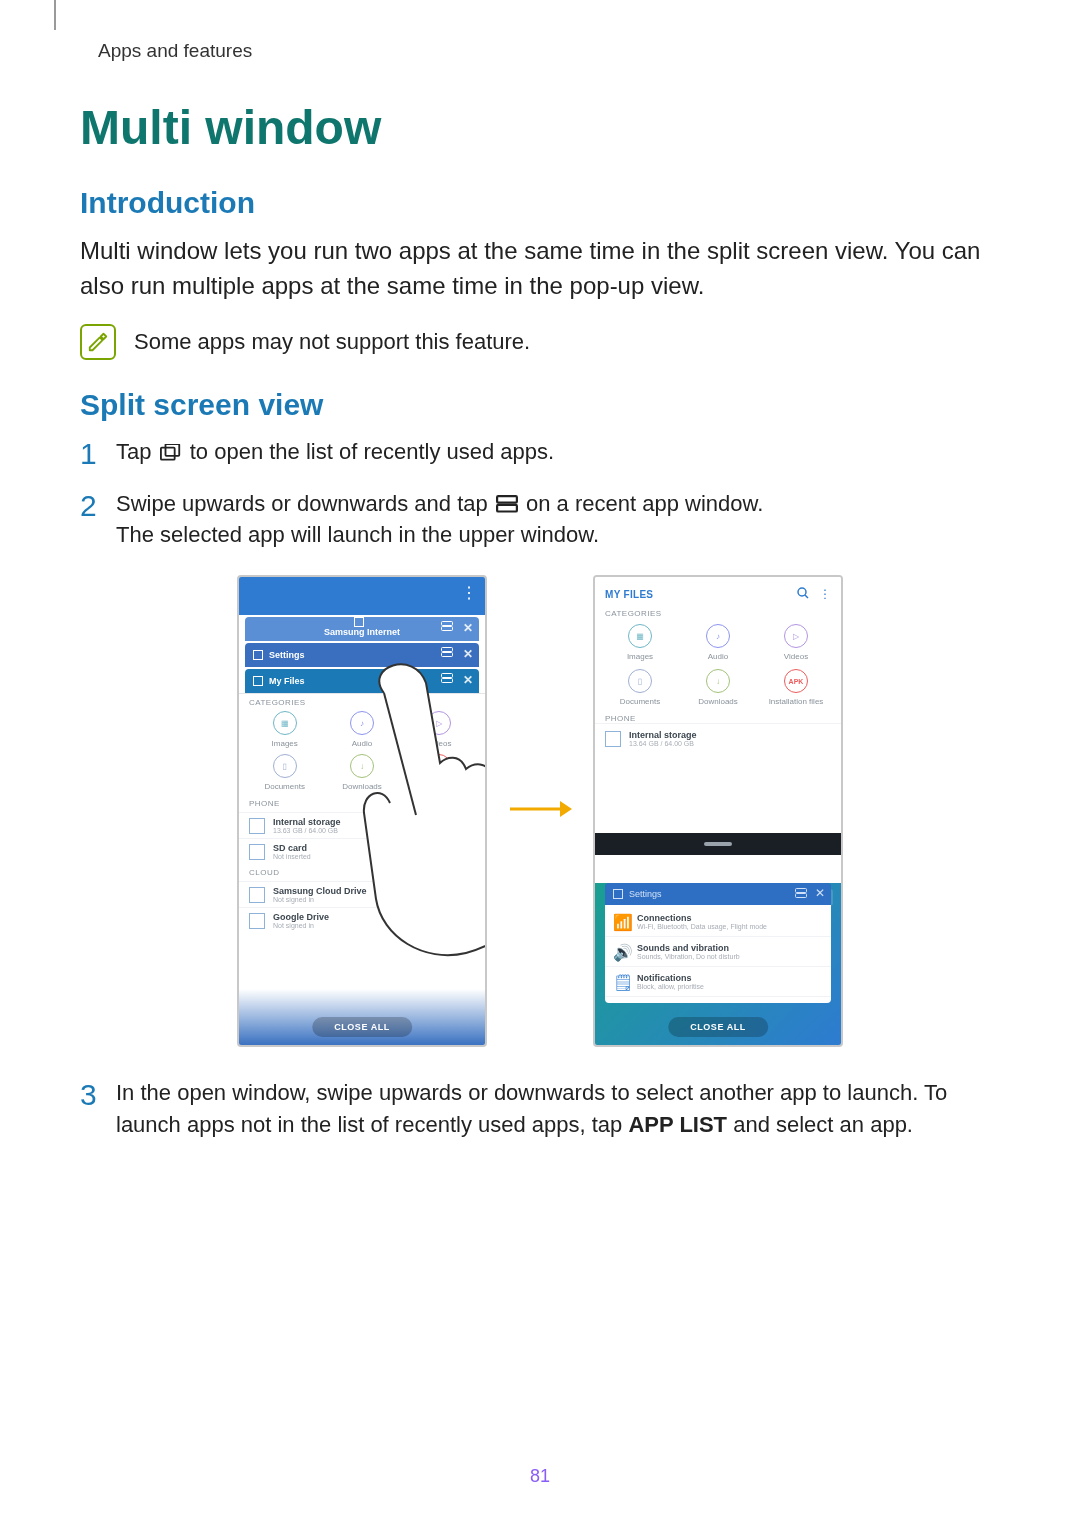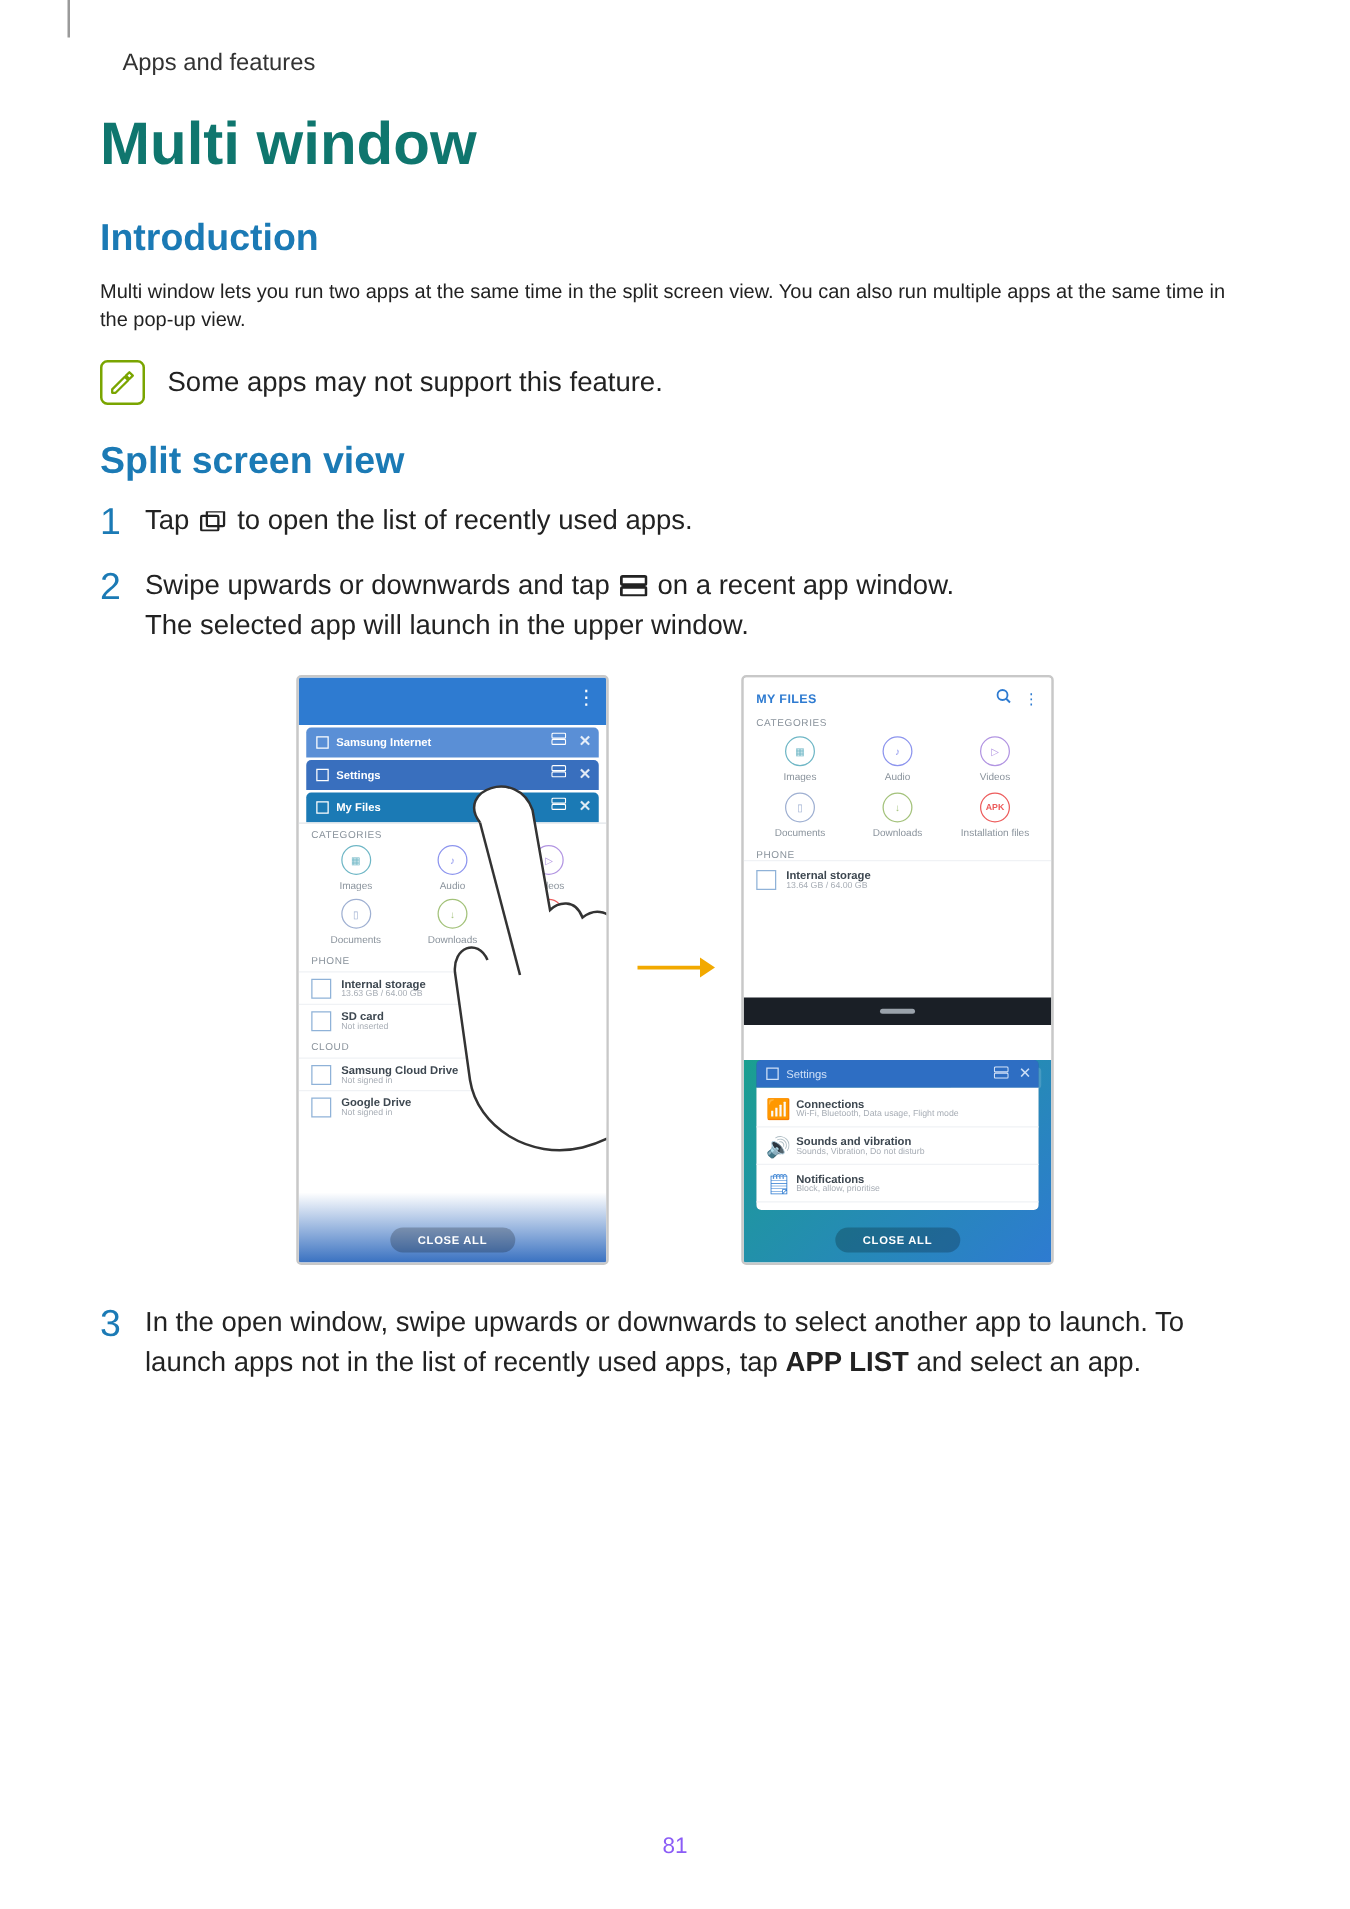--- a/index.html
+++ b/index.html
@@ -1,22 +1,22 @@
 <!DOCTYPE html>
 <html><head>
 <meta charset="utf-8">
 <style>
   * { box-sizing: border-box; margin: 0; padding: 0; }
   html, body { width: 1080px; background: #fff; font-family: Arial, Helvetica, sans-serif; color: #222; }
   .page { width: 1080px; min-height: 1527px; position: relative; padding: 40px 80px 0 80px; }
   .left-rule { position: absolute; left: 54px; top: 0; width: 2px; height: 30px; background: #9a9a9a; }
-  .breadcrumb { font-size: 19px; color: #333; margin-bottom: 26px; margin-left: 18px; }
+  .breadcrumb { font-size: 19px; color: #333; margin-bottom: 38px; margin-left: 18px; }
   .h1 { font-size: 48px; font-weight: 700; color: #0f766e; margin-bottom: 31px; }
   .h2 { font-size: 30px; font-weight: 700; color: #1b7ab5; margin-bottom: 14px; margin-top: 22px; }
-  .body { font-size: 16px; line-height: 1.45; color: #222; }
+  .body { font-size: 24px; line-height: 1.45; color: #222; }
 
   .note { display: flex; align-items: flex-start; gap: 18px; margin: 20px 0 28px; }
   .note-icon { width: 36px; height: 36px; border: 2px solid #7aa500; border-radius: 6px; display: inline-flex; align-items: center; justify-content: center; }
   .note-icon svg { width: 22px; height: 22px; }
   .note-text { font-size: 22px; line-height: 36px; }
 
   .ol { list-style: none; padding: 0; margin-top: 6px; }
   .ol li { display: flex; align-items: flex-start; gap: 14px; margin-bottom: 16px; }
   .ol .num { font-size: 30px; color: #1b7ab5; font-weight: 400; line-height: 1.2; min-width: 22px; }
   .ol .licontent { font-size: 22px; line-height: 1.45; }
@@ -29,21 +29,21 @@
 
   
   .recents-header { height: 38px; background: #2e7bd1; position: relative; }
   .recents-menu { position: absolute; right: 8px; top: 6px; color: #fff; font-size: 16px; }
   .card-stack { position: relative; }
   .card { height: 24px; border-radius: 4px 4px 0 0; margin: 2px 6px 0 6px; display: flex; align-items: center; padding: 0 8px; color: #fff; font-size: 9px; font-weight: 600; position: relative; }
   .card .card-ico { width: 10px; height: 10px; border: 1px solid #fff; display: inline-block; margin-right: 6px; }
   .card .card-actions { position: absolute; right: 6px; top: 4px; display: flex; gap: 10px; color: rgba(255,255,255,.85); font-size: 12px; }
   .card .split-ico { width: 12px; height: 10px; display: inline-block; }
   .split-ico svg { width: 12px; height: 10px; display: block; }
-  .card-a { background: #5a8fd6; }
+  .card-a { background: #5a8fd6; flex-direction: column; }
   .card-b { background: #396fbe; }
   .card-c { background: #1b7ab5; }
 
   .files-panel { background: #fff; color: #333; height: 240px; border-top: 1px solid #e2e6ea; position: relative; }
   .files-panel .sec { padding: 4px 10px 0; }
   .files-panel .sec-title { font-size: 8px; letter-spacing: .06em; color: #8a939c; text-transform: uppercase; margin-bottom: 4px; }
   .files-panel .grid { display: grid; grid-template-columns: repeat(3, 1fr); gap: 6px; padding: 0 10px 4px; }
   .tile { display: flex; flex-direction: column; align-items: center; gap: 4px; font-size: 8px; color: #8a939c; }
   .tile .tico { width: 24px; height: 24px; border-radius: 50%; display: flex; align-items: center; justify-content: center; }
   .tico.img { border: 1px solid #6fb7c6; color: #6fb7c6; }

